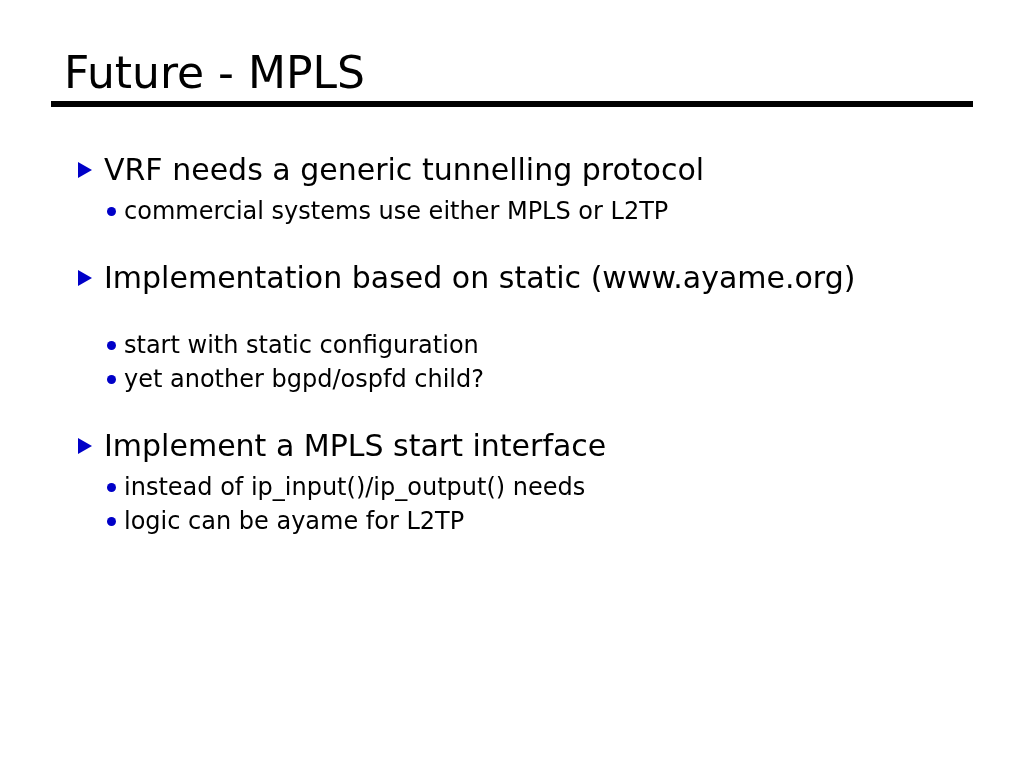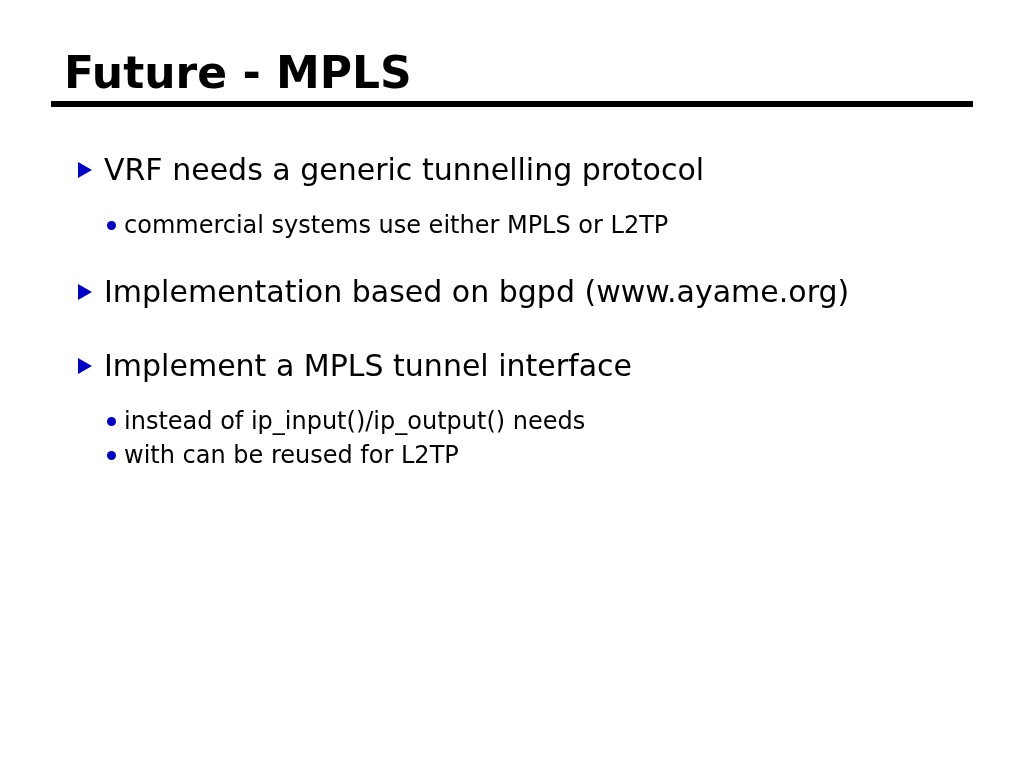--- a/index.html
+++ b/index.html
@@ -25,21 +25,21 @@
   
   .title-block {
     position: absolute;
     left: 51px;
     top: 48px;
     width: 922px;
   }
   .slide-title {
     font-size: 44px;
     line-height: 50px;
-    font-weight: bold;
+    font-weight: normal;
     letter-spacing: 0px;
     color: #000000;
     margin: 0;
     padding-left: 13px;
     white-space: nowrap;
   }
   .title-rule {
     margin-top: 3px;
     width: 922px;
     height: 6px;
@@ -102,21 +102,21 @@
     position: absolute;
     left: 107px;
     top: 13px;
     width: 9px;
     height: 9px;
     border-radius: 50%;
     background: #0000c8;
   }
 
   
-  .l1 + .l2-list { margin-top: 14px; }
+  .l1 + .l2-list { margin-top: 0; }
 </style>
 </head>
 <body>
 
 <div class="slide">
 
   <div class="title-block">
     <h1 class="slide-title">Future - MPLS</h1>
     <div class="title-rule"></div>
   </div>
@@ -132,38 +132,48 @@
         <li class="l2">
           <span class="dot"></span>
           <span>commercial systems use either MPLS or L2TP</span>
         </li>
       </ul>
     </div>
 
     <div class="group">
       <div class="l1">
         <span class="marker"></span>
-        <span class="l1-text">Implementation based on bgpd (www.ayame.org)</span>
+        <span class="l1-text">Implementation based on static (www.ayame.org)</span>
       </div>
     </div>
 
     <div class="group">
+      <ul class="l2-list">
+        <li class="l2">
+          <span class="dot"></span>
+          <span>start with static configuration</span>
+        </li>
+        <li class="l2">
+          <span class="dot"></span>
+          <span>yet another bgpd/ospfd child?</span>
+        </li>
+      </ul>
     </div>
 
     <div class="group">
       <div class="l1">
         <span class="marker"></span>
-        <span class="l1-text">Implement a MPLS tunnel interface</span>
+        <span class="l1-text">Implement a MPLS start interface</span>
       </div>
       <ul class="l2-list">
         <li class="l2">
           <span class="dot"></span>
           <span>instead of ip_input()/ip_output() needs</span>
         </li>
         <li class="l2">
           <span class="dot"></span>
-          <span>with can be reused for L2TP</span>
+          <span>logic can be ayame for L2TP</span>
         </li>
       </ul>
     </div>
 
   </div>
 </div>
 
 </body></html>

